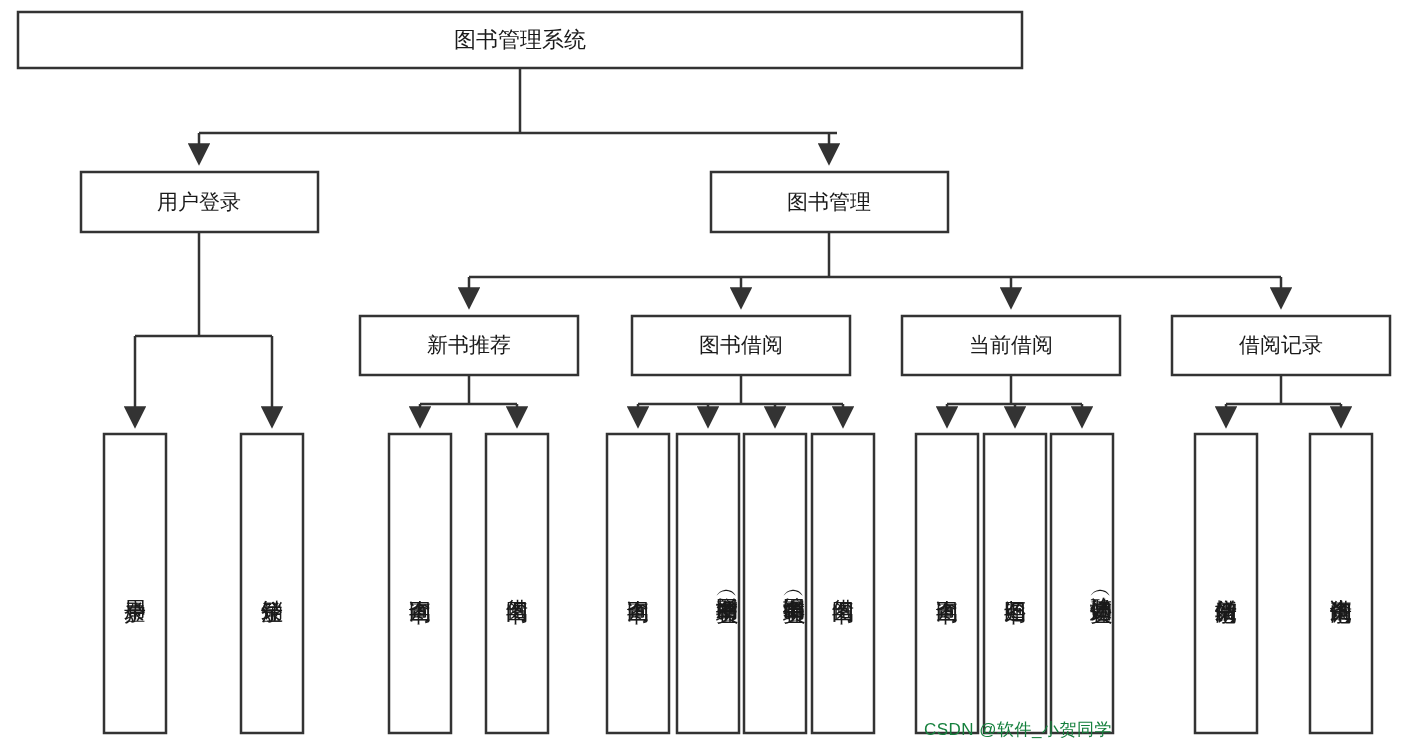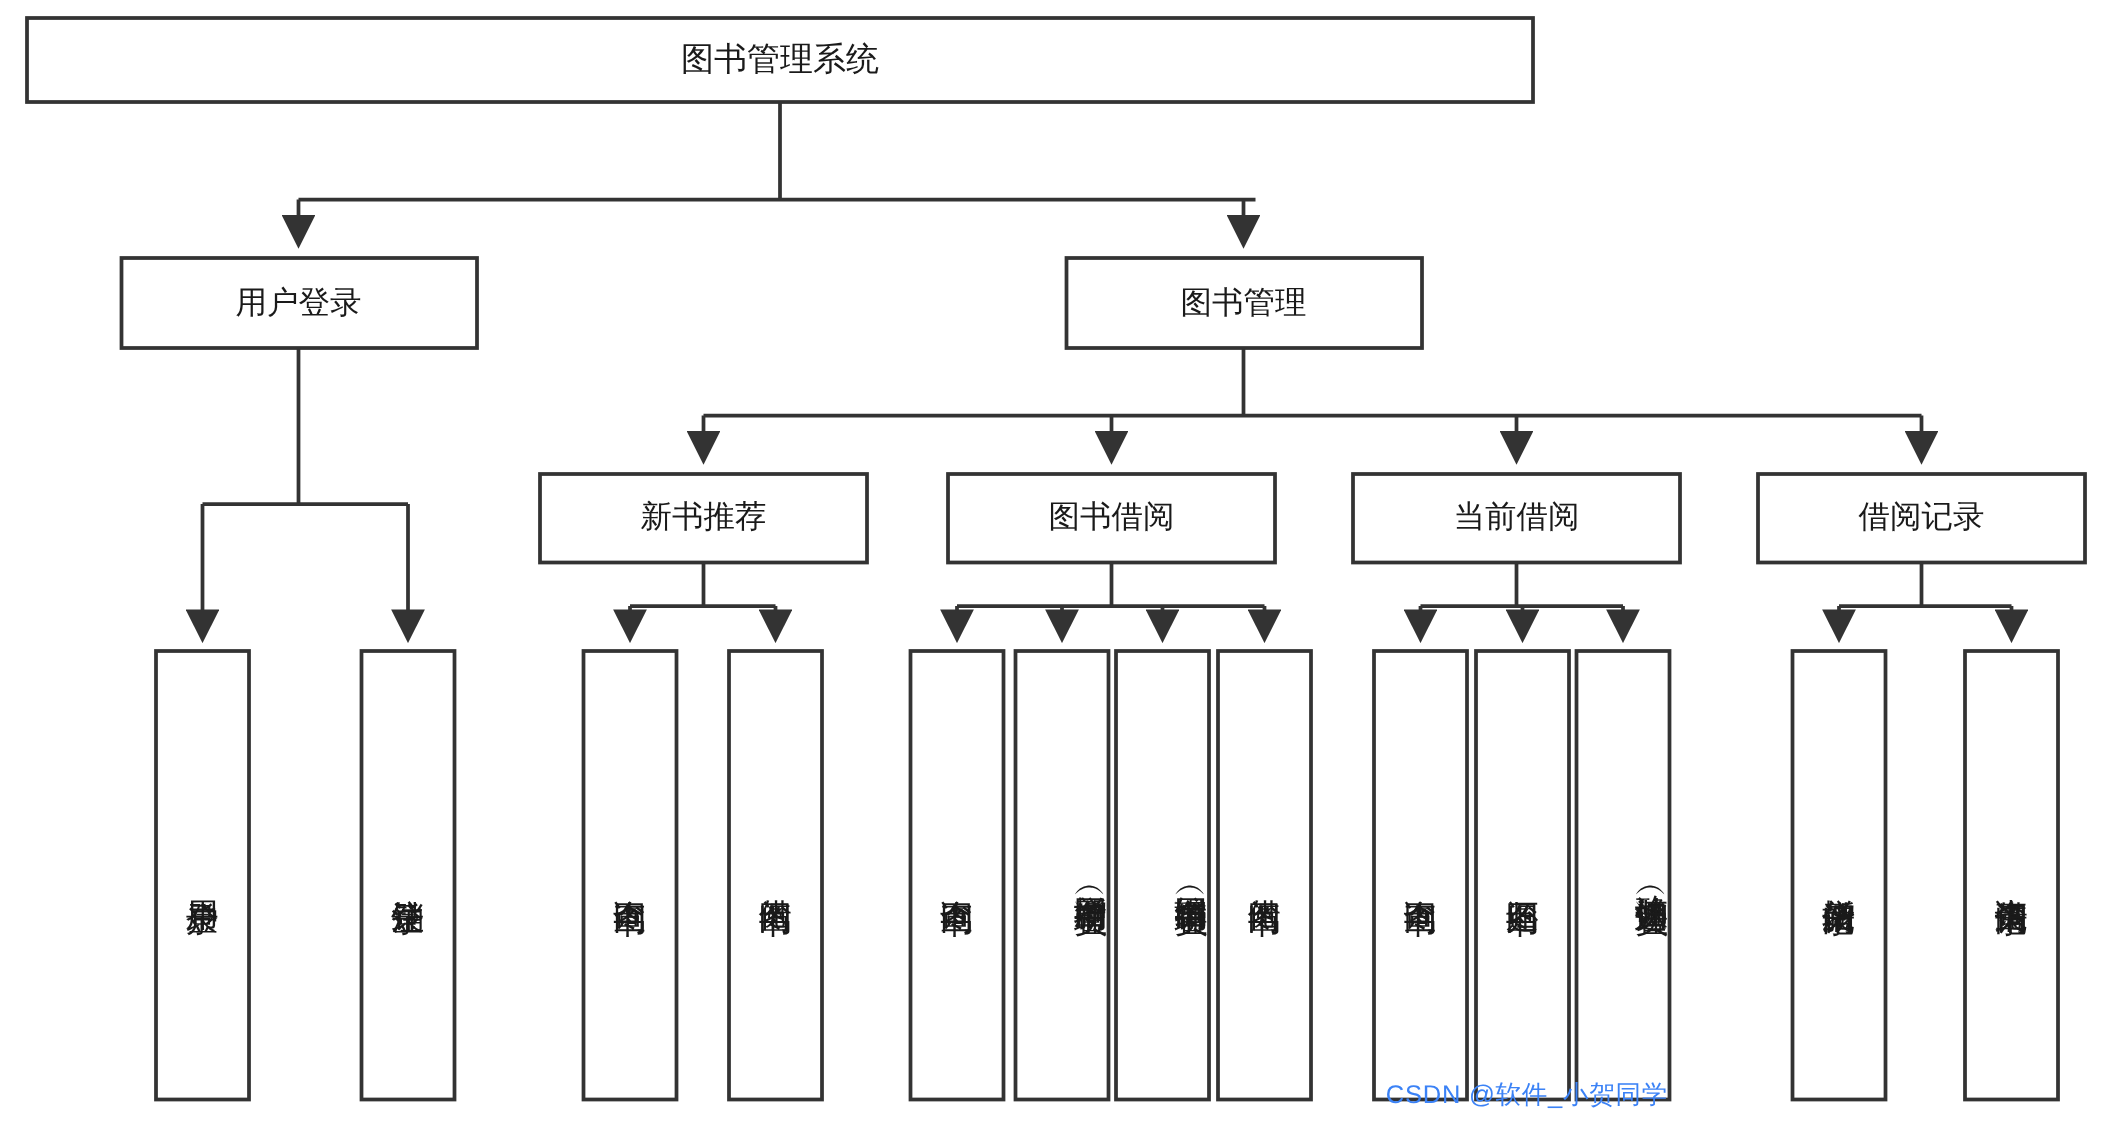--- a/index.html
+++ b/index.html
@@ -70,21 +70,21 @@
     text-align: center;
     white-space: nowrap;
     pointer-events: none;
   }
   .watermark {
     position: absolute;
     right: 12px;
     bottom: 6px;
     font-family: "Liberation Sans", "DejaVu Sans", sans-serif;
     font-size: 17px;
-    color: #3b82f6;
+    color: #15803d;
     letter-spacing: 0.5px;
     user-select: none;
   }
 </style>
 </head>
 <body>
 
 <div id="diagram-root">
 
   <svg class="diagram-canvas" viewBox="0 0 1405 747">

